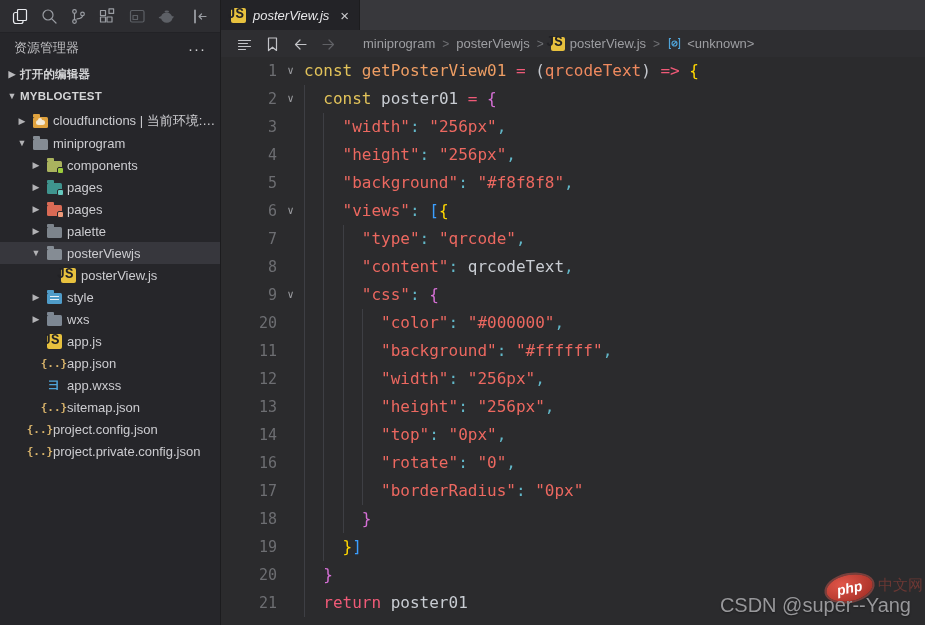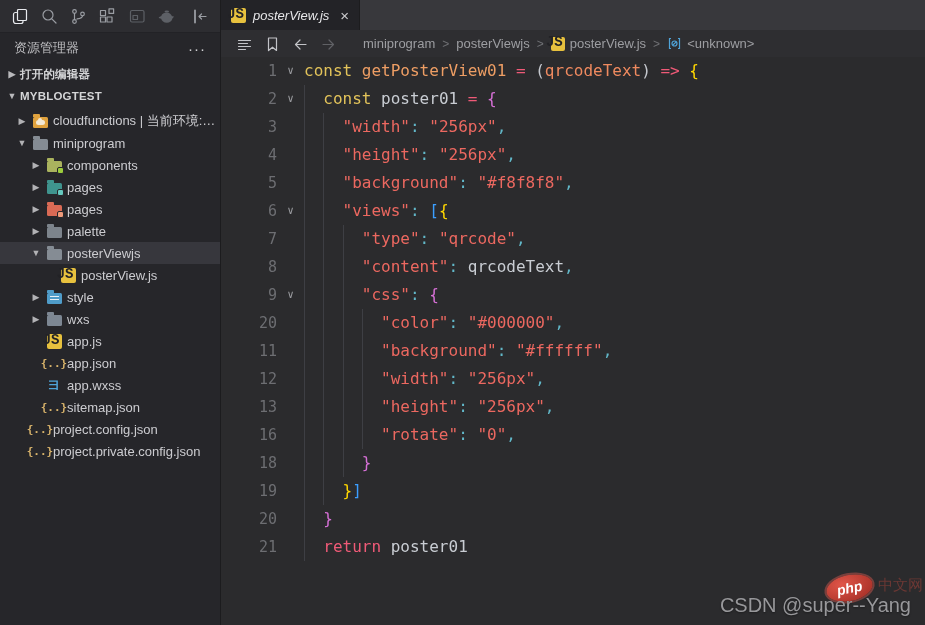--- a/index.html
+++ b/index.html
@@ -421,23 +421,33 @@
           <span class="ln">12</span>
           <span class="fold"></span>
           <span class="code"><span class="indent" style="width: 8ch;"></span><span class="tk-str">"width"</span><span class="tk-punct">:</span><span class="tk-pl"> </span><span class="tk-str">"256px"</span><span class="tk-punct">,</span></span>
         </div>
         <div class="line">
           <span class="ln">13</span>
           <span class="fold"></span>
           <span class="code"><span class="indent" style="width: 8ch;"></span><span class="tk-str">"height"</span><span class="tk-punct">:</span><span class="tk-pl"> </span><span class="tk-str">"256px"</span><span class="tk-punct">,</span></span>
         </div>
         <div class="line">
+          <span class="ln">14</span>
+          <span class="fold"></span>
+          <span class="code"><span class="indent" style="width: 8ch;"></span><span class="tk-str">"top"</span><span class="tk-punct">:</span><span class="tk-pl"> </span><span class="tk-str">"0px"</span><span class="tk-punct">,</span></span>
+        </div>
+        <div class="line">
           <span class="ln">16</span>
           <span class="fold"></span>
           <span class="code"><span class="indent" style="width: 8ch;"></span><span class="tk-str">"rotate"</span><span class="tk-punct">:</span><span class="tk-pl"> </span><span class="tk-str">"0"</span><span class="tk-punct">,</span></span>
+        </div>
+        <div class="line">
+          <span class="ln">17</span>
+          <span class="fold"></span>
+          <span class="code"><span class="indent" style="width: 8ch;"></span><span class="tk-str">"borderRadius"</span><span class="tk-punct">:</span><span class="tk-pl"> </span><span class="tk-str">"0px"</span></span>
         </div>
         <div class="line">
           <span class="ln">18</span>
           <span class="fold"></span>
           <span class="code"><span class="indent" style="width: 6ch;"></span><span class="tk-b2">}</span></span>
         </div>
         <div class="line">
           <span class="ln">19</span>
           <span class="fold"></span>
           <span class="code"><span class="indent" style="width: 4ch;"></span><span class="tk-b1">}</span><span class="tk-b3">]</span></span>

